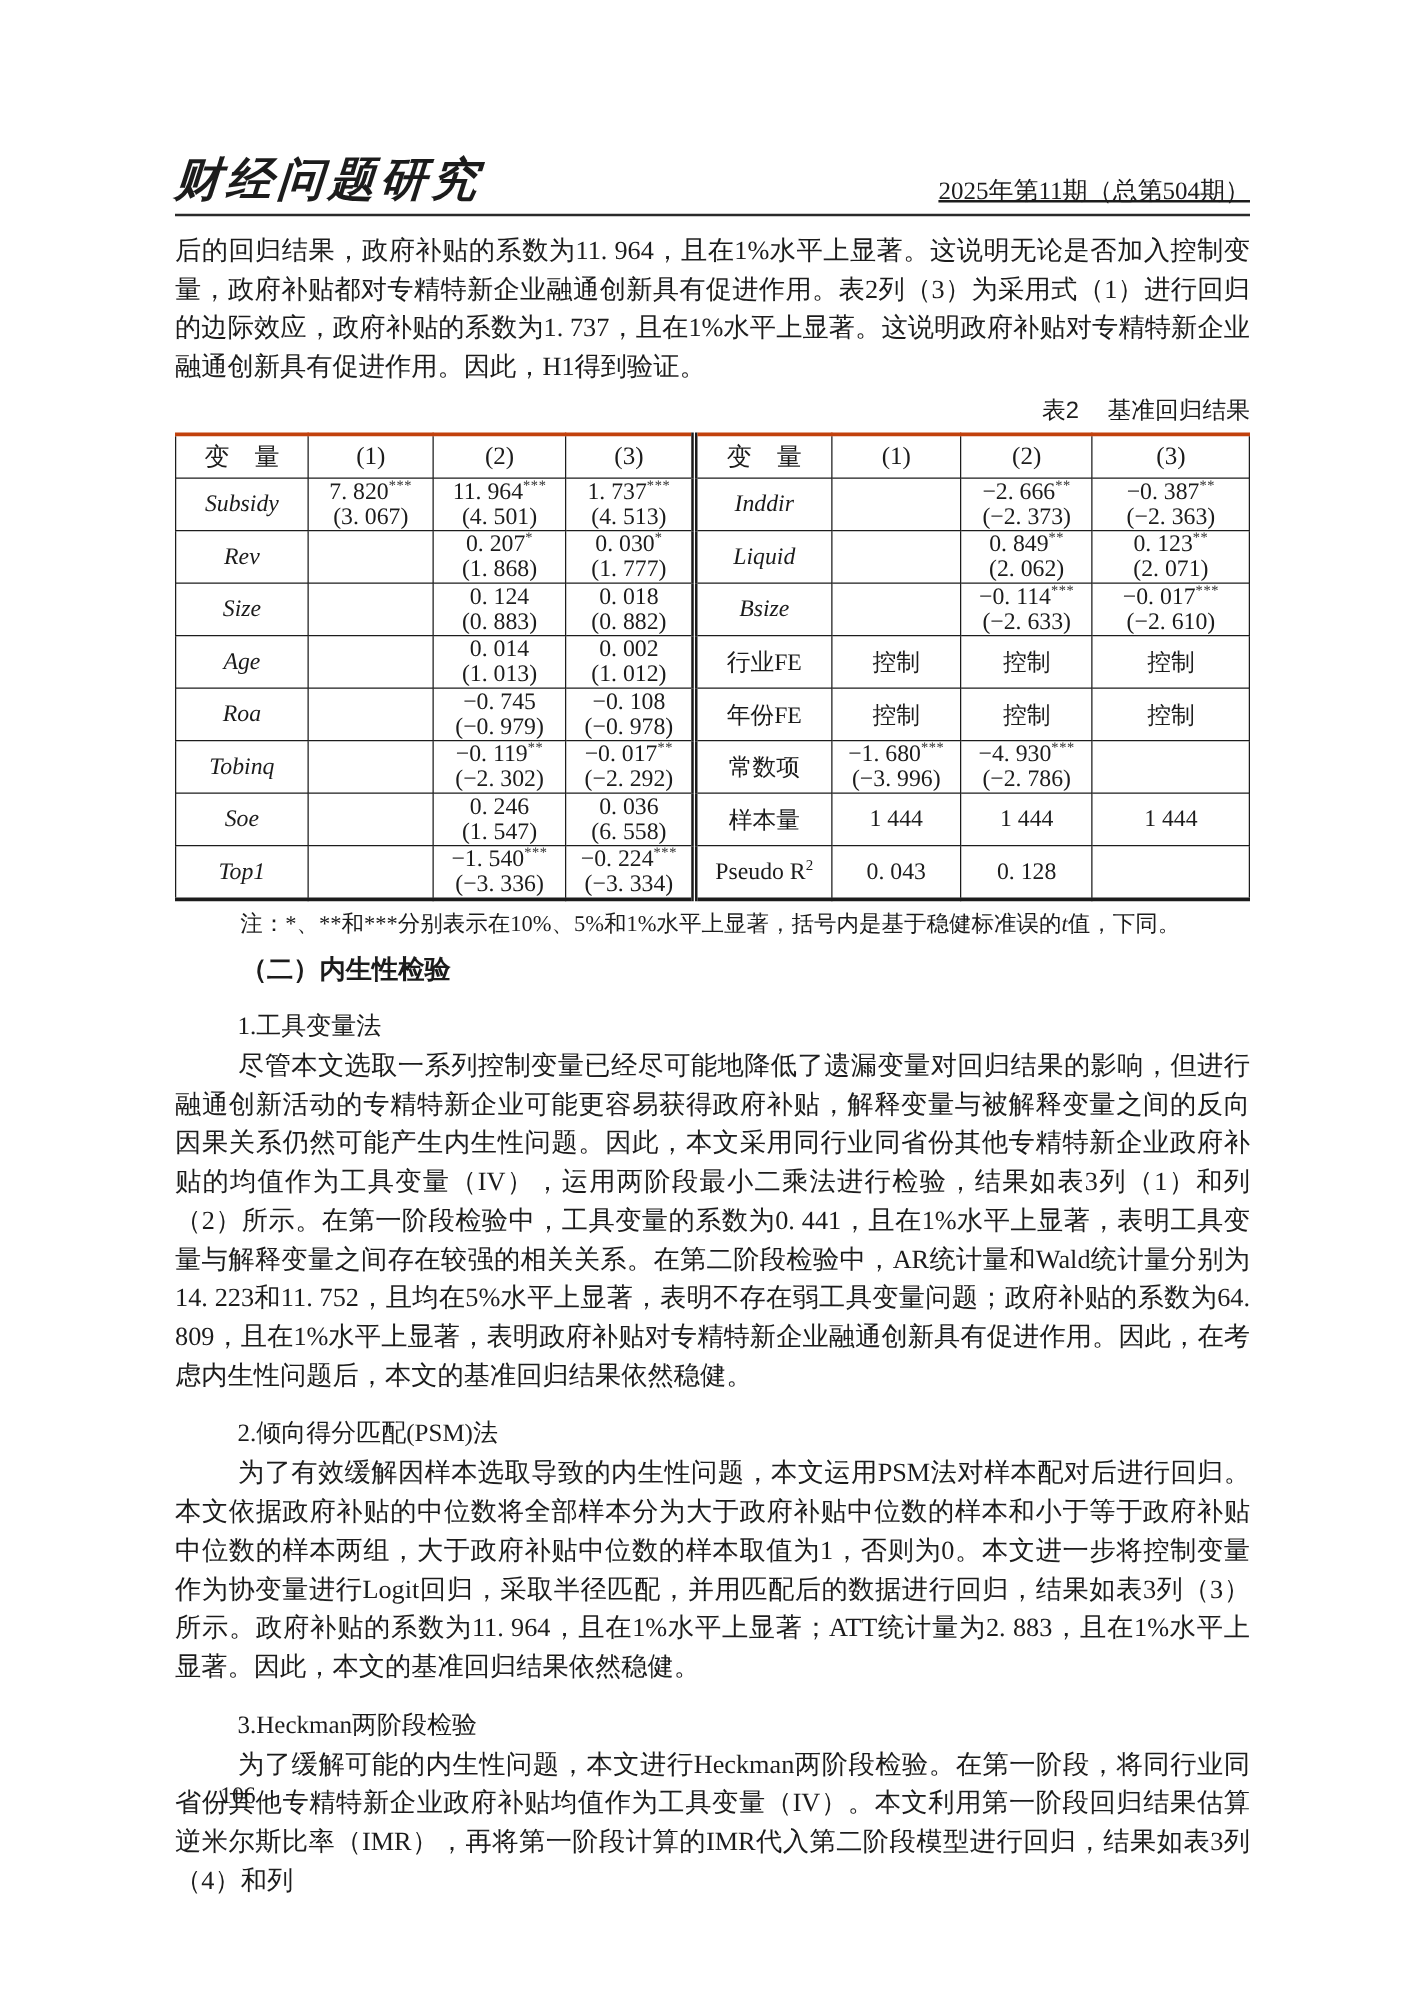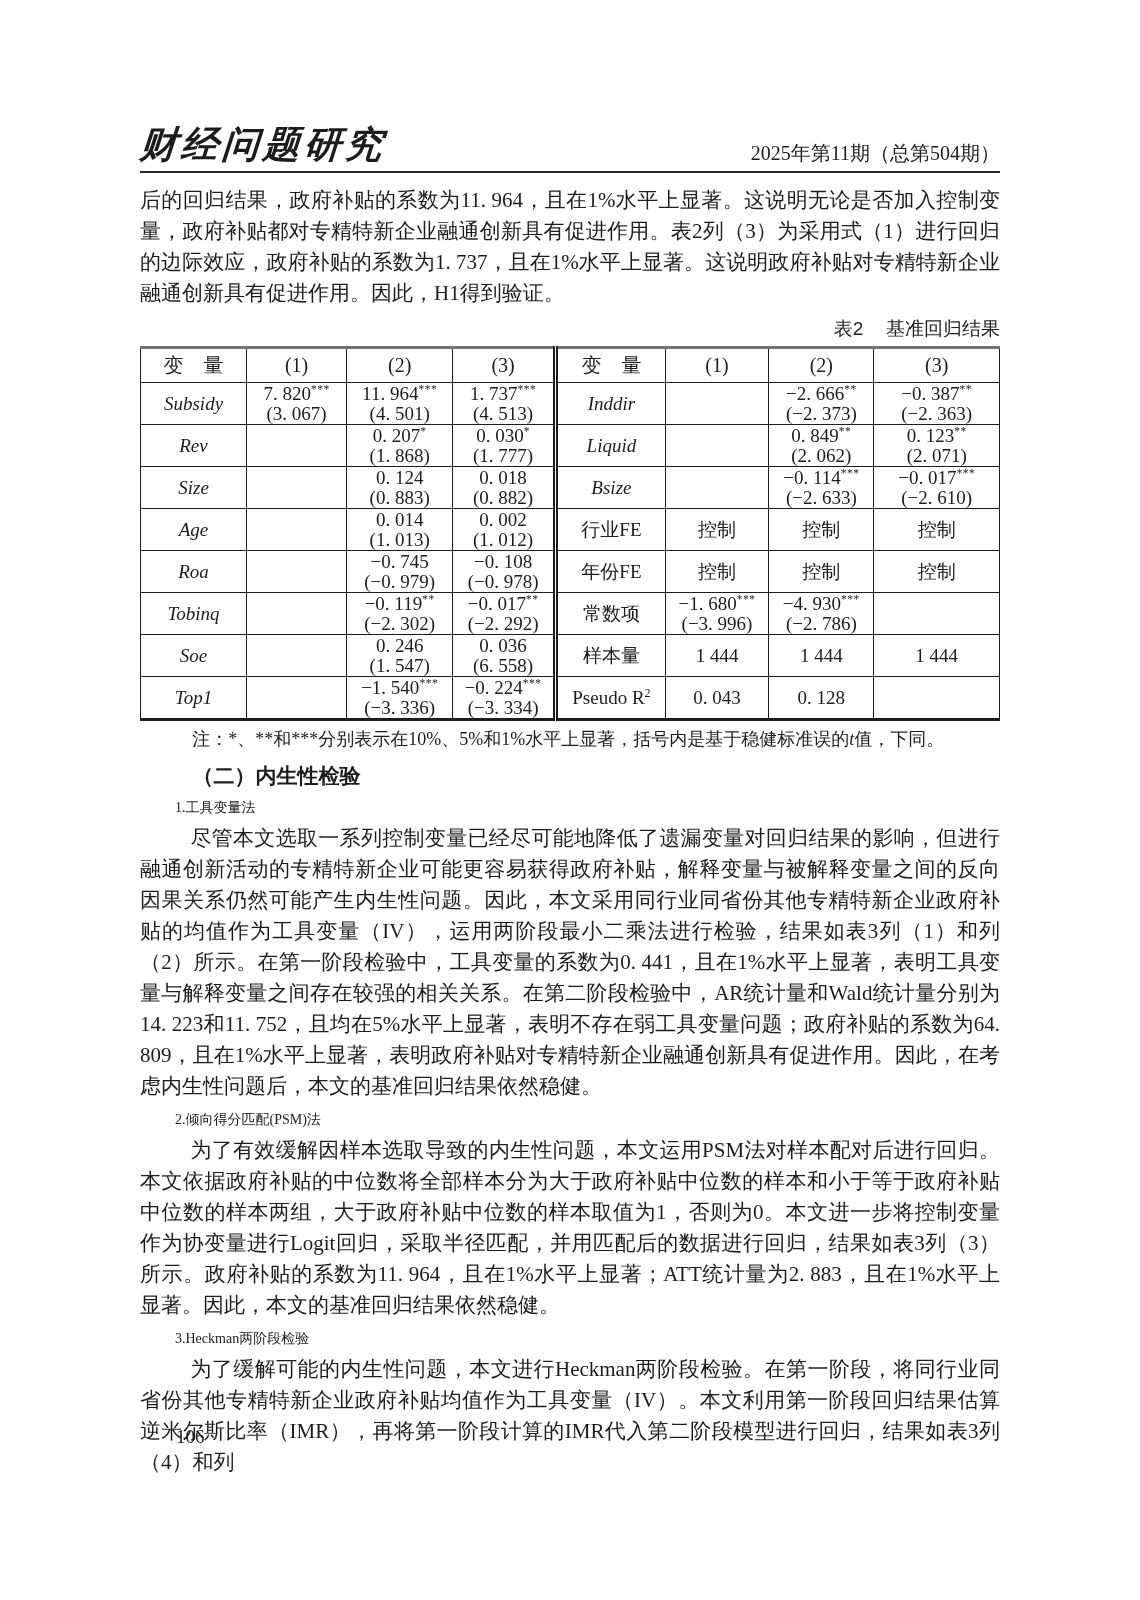--- a/index.html
+++ b/index.html
@@ -18,39 +18,39 @@
   .hdr{
     display:flex;justify-content:space-between;align-items:flex-end;
     border-bottom:2px solid #2a2a2a;
     padding-bottom:5px;
   }
   .logo{
     font-size:37px;font-weight:900;font-style:italic;
     letter-spacing:4px;transform:skewX(-4deg);
     line-height:42px;white-space:nowrap;
   }
-  .issue{font-size:20px;line-height:26px;white-space:nowrap;}
+  .issue{font-size:20px;line-height:26px;white-space:nowrap;text-decoration:underline;}
   
   .body-text{
     font-size:21px;line-height:31px;margin:0;
     text-align:justify;text-indent:2.4em;
   }
   .first-par{text-indent:0;margin-top:12px;}
   
   .caption{
     text-align:right;
     font-family:"Liberation Sans","DejaVu Sans",sans-serif;
     font-weight:400;font-size:19px;line-height:24px;
     margin:8px 0 5px 0;
   }
   .caption .cap-title{margin-left:1.2em;}
   
   table.results{
     width:100%;border-collapse:collapse;table-layout:fixed;
-    border-top:3px solid #737373;border-bottom:3px solid #1c1c1c;
+    border-top:3px solid #c2410c;border-bottom:3px solid #1c1c1c;
     font-size:19px;
   }
   table.results th,table.results td{
     border:1px solid #1c1c1c;
     text-align:center;vertical-align:middle;padding:0;
   }
   table.results th{height:33px;font-weight:normal;font-size:20px;}
   table.results td{height:41px;}
   table.results .dleft{border-left:5px double #1c1c1c;}
   td .cv,td .ct{line-height:20px;font-size:19px;}
@@ -58,21 +58,21 @@
   sup.rsup{font-size:12px;line-height:0;vertical-align:super;}
   td i,th i{font-family:"Liberation Serif","DejaVu Serif",serif;}
   
   .note{font-size:18px;line-height:24px;margin:6px 0 0 0;text-indent:2.9em;text-align:justify;}
   
   .sec{
     font-family:"Liberation Sans","DejaVu Sans",sans-serif;
     font-weight:700;font-size:21px;line-height:28px;
     margin:11px 0 0 0;text-indent:2.5em;
   }
-  .sub{font-size:14px;line-height:31px;margin:2px 0 0 0;text-indent:2.5em;}
+  .sub{font-size:20px;line-height:31px;margin:16px 0 0 0;text-indent:2.5em;}
   
   .pageno{position:absolute;left:176px;top:1426px;font-size:19px;}
 </style>
 </head>
 <body>
 
 <div class="page">
 
   <div class="hdr">
     <div class="logo">财经问题研究</div>

